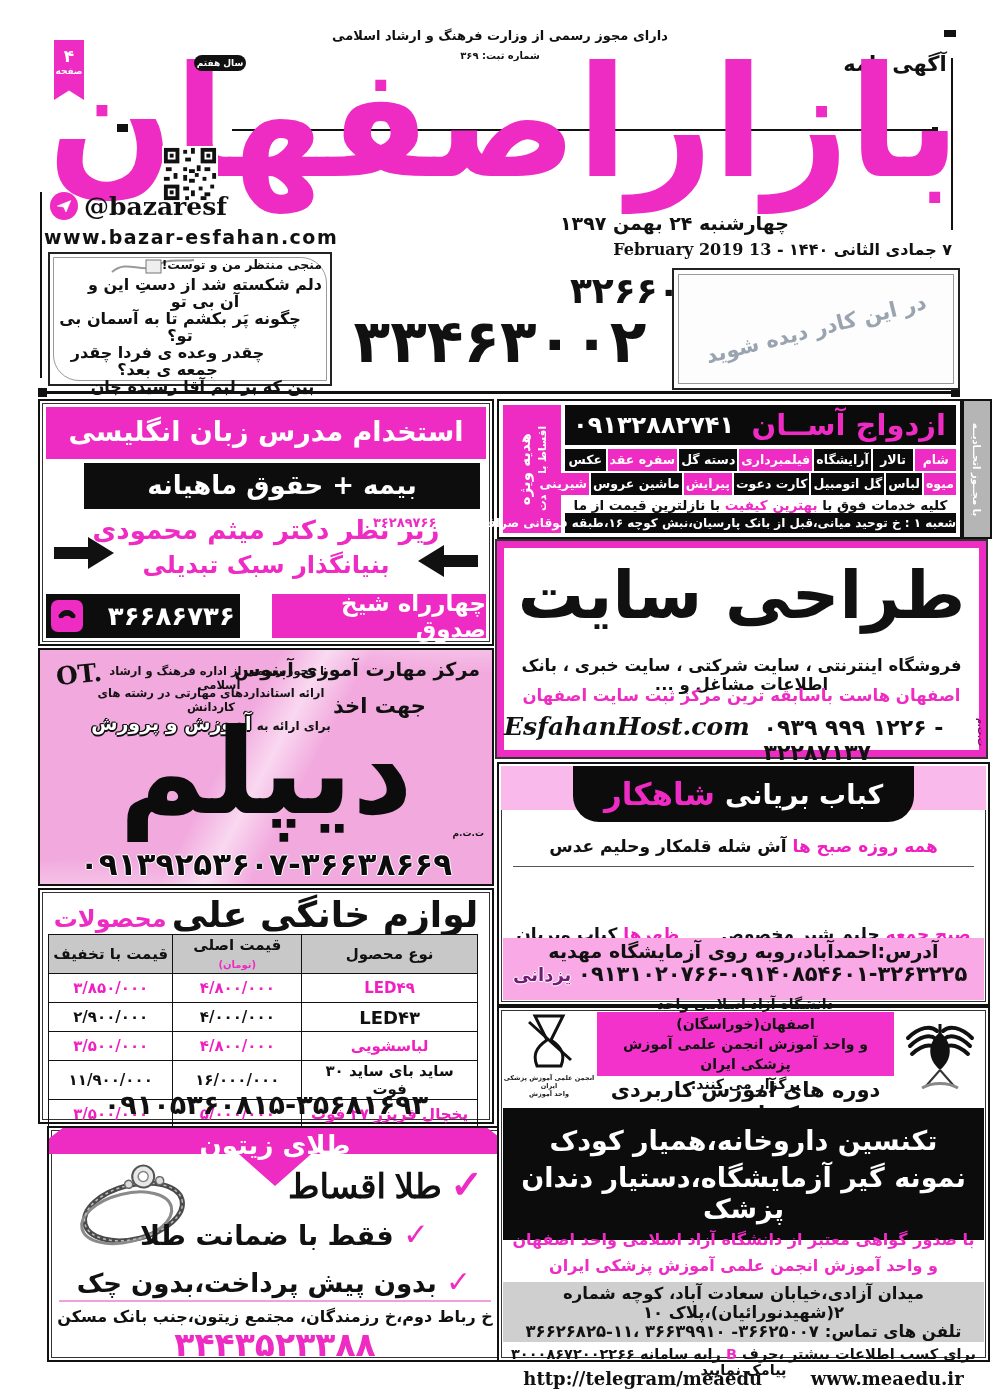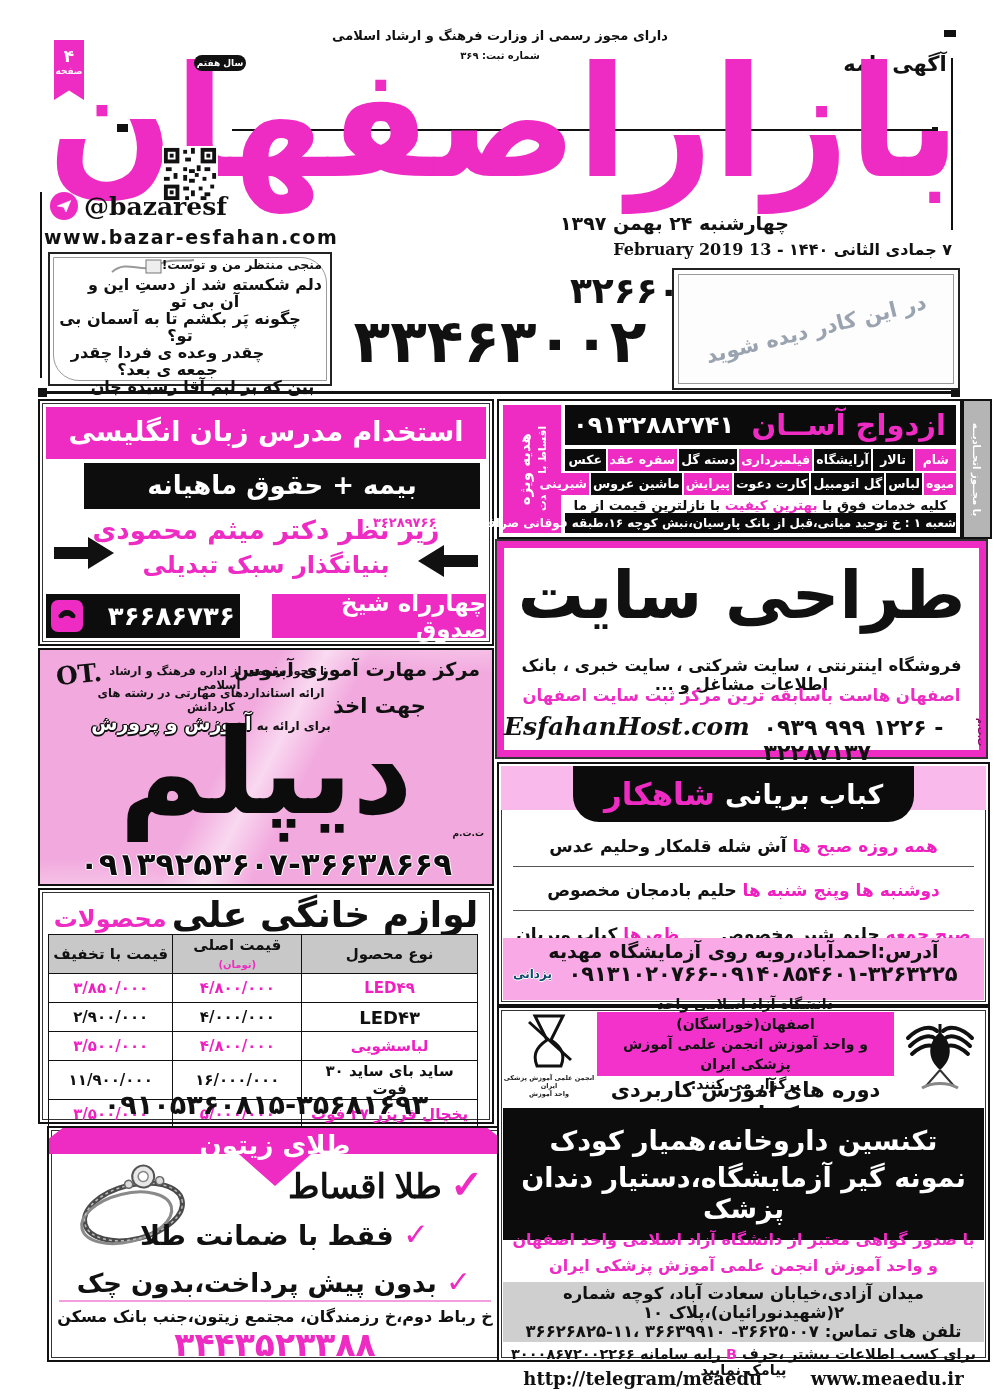--- a/index.html
+++ b/index.html
@@ -161,21 +161,21 @@
   .keb-t2{color:#ee2bc3;font-size:31px;font-weight:bold;}
   .keb-line{position:absolute;left:14px;right:14px;font-size:17px;font-weight:bold;text-align:center;direction:rtl;white-space:nowrap;}
   .keb-hl{color:#f01fc0;}
   .kl1{top:72px;border-bottom:1.5px solid #555;padding-bottom:10px;}
   .kl2{top:116px;border-bottom:1.5px solid #555;padding-bottom:10px;}
   .kl3{top:160px;}
   .keb-foot{position:absolute;bottom:4px;left:4px;right:4px;height:62px;background:#f8a9e6;}
   .keb-addr{font-size:19px;font-weight:bold;text-align:center;direction:rtl;margin-top:2px;}
   .keb-foot-row{display:flex;direction:rtl;align-items:center;padding:0 10px;}
   .keb-phones{flex:1;text-align:center;font-size:21px;font-weight:bold;direction:ltr;}
-  .keb-name{color:#0c4a6e;font-size:12px;font-weight:bold;text-shadow:-1px 0 #fff,1px 0 #fff,0 -1px #fff,0 1px #fff;}
+  .keb-name{color:#701a75;font-size:18px;font-weight:bold;text-shadow:-1px 0 #fff,1px 0 #fff,0 -1px #fff,0 1px #fff;}
 
   
   .uni-pink{position:absolute;top:4px;left:98px;right:94px;height:64px;background:#f332cc;
             display:flex;flex-direction:column;justify-content:center;}
   .uni-pink div{font-size:14px;font-weight:bold;text-align:center;direction:rtl;line-height:20px;}
   .uni-course{position:absolute;top:70px;left:98px;right:94px;font-size:21px;font-weight:bold;text-align:center;direction:rtl;}
   .uni-logo-r{position:absolute;top:4px;right:4px;width:88px;height:92px;display:flex;align-items:center;justify-content:center;}
   .uni-logo-l{position:absolute;top:4px;left:4px;width:92px;height:92px;text-align:center;}
   .uni-cap{font-size:6.5px;font-weight:bold;direction:rtl;line-height:8px;color:#222;}
   .uni-black{position:absolute;top:100px;left:4px;right:4px;height:132px;background:#0c0c0c;
@@ -478,23 +478,20 @@
       <div class="keb-pink" style="left:0;"></div>
       <div class="keb-pink" style="right:0;"></div>
       <div class="keb-black">
         <span class="keb-t1">کباب بریانی</span>
         <span class="keb-t2">شاهکار</span>
       </div>
     </div>
     <div class="keb-line kl1">
       <span class="keb-hl">همه روزه صبح ها</span><span> آش شله قلمکار وحلیم عدس</span>
     </div>
-    <div class="keb-line kl2">
-      <span class="keb-hl">دوشنبه ها وپنج شنبه ها</span><span> حلیم بادمجان مخصوص</span>
-    </div>
     <div class="keb-line kl3">
       <span class="keb-hl">صبح جمعه</span><span> حلیم شیر مخصوص</span>
       <span style="display:inline-block;width:30px;"></span>
       <span class="keb-hl">ظهرها</span><span> کباب وبریان</span>
     </div>
     <div class="keb-foot">
       <div class="keb-addr">آدرس:احمدآباد،روبه روی آزمایشگاه مهدیه</div>
       <div class="keb-foot-row">
         <span class="keb-phones">۰۹۱۳۱۰۲۰۷۶۶-۰۹۱۴۰۸۵۴۶۰۱-۳۲۶۳۲۲۵</span>
         <span class="keb-name">یزدانی</span>

